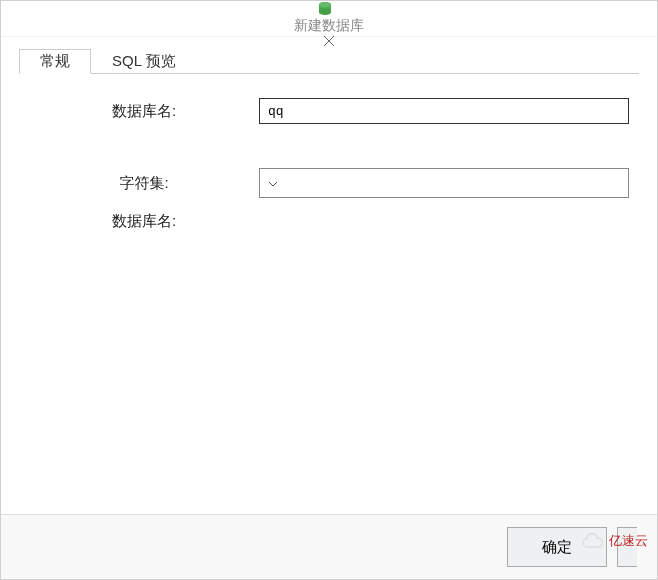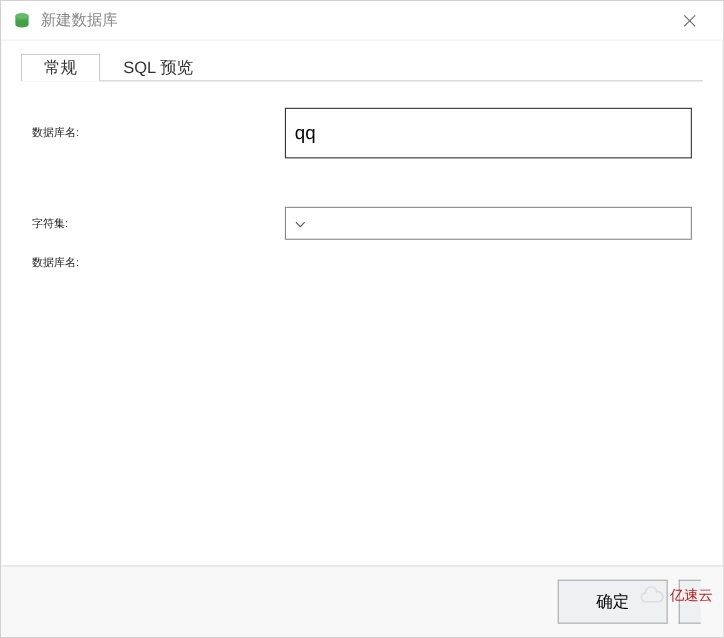--- a/index.html
+++ b/index.html
@@ -23,20 +23,21 @@
       display: flex;
       flex-direction: column;
     }
     .titlebar {
       height: 36px;
       background: #fff;
       display: flex;
       align-items: center;
       padding: 0 10px;
       border-bottom: 1px solid #f0f0f0;
+      flex-direction: column;
     }
     .titlebar-icon {
       width: 18px;
       height: 18px;
       margin-right: 8px;
       display: flex;
       align-items: center;
       justify-content: center;
     }
     .titlebar-title {
@@ -88,29 +89,30 @@
       display: flex;
       align-items: center;
       margin-bottom: 14px;
     }
     .form-row.gap {
       margin-top: 44px;
     }
     .form-label {
       width: 230px;
       color: #222;
-      font-size: 10px;
+      font-size: 15px;
+      text-align: center;
     }
     .form-input {
       flex: 1;
-      height: 46px;
+      height: 26px;
       border: 1px solid #333;
       padding: 0 8px;
-      font-size: 17px;
-      font-family: Liberation Sans, sans-serif;
+      font-size: 13px;
+      font-family: Liberation Mono, monospace;
       outline: none;
     }
     .form-select {
       flex: 1;
       height: 30px;
       border: 1px solid #888;
       padding: 0 8px;
       font-size: 15px;
       font-family: inherit;
       background: #fff;

